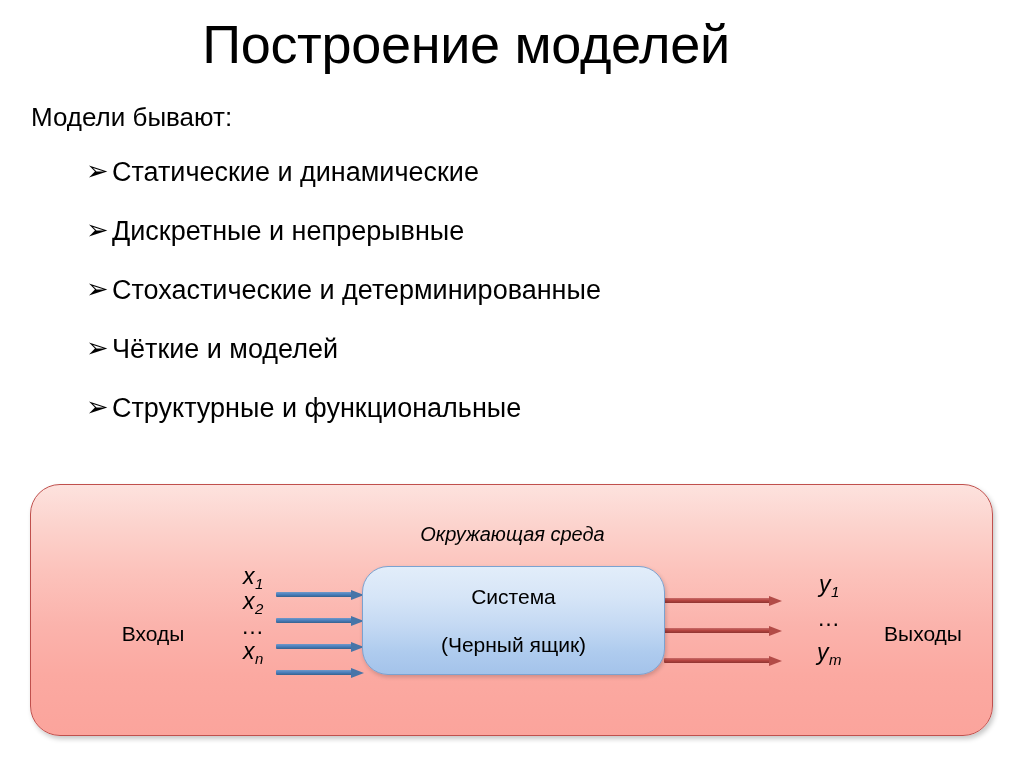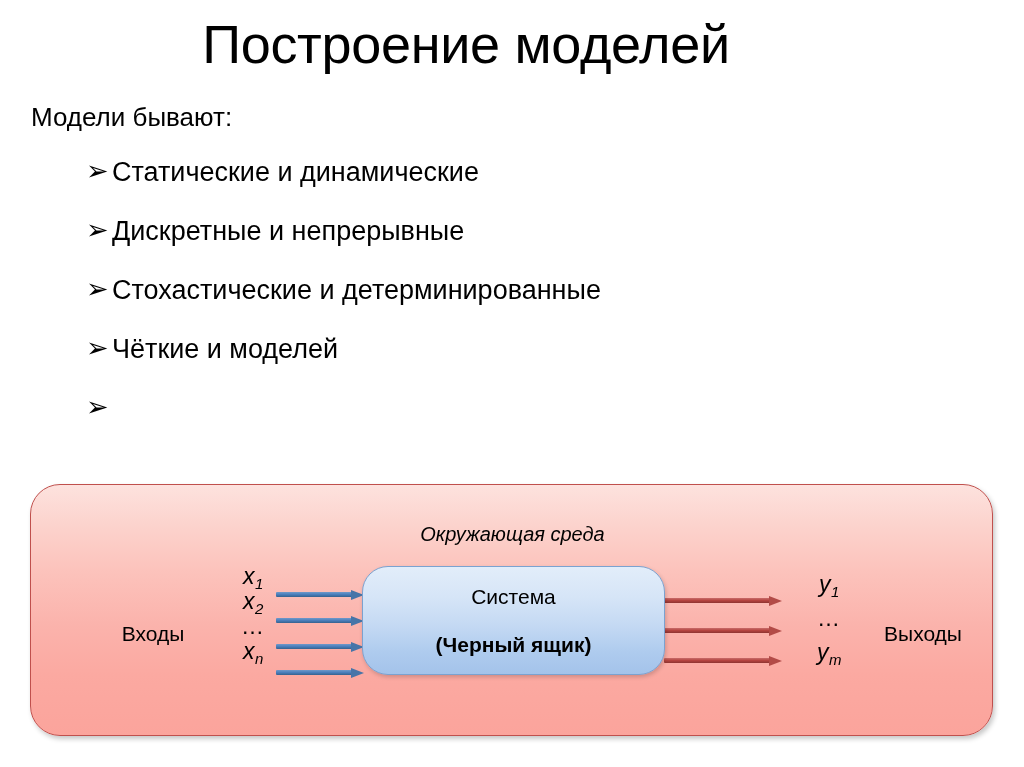--- a/index.html
+++ b/index.html
@@ -207,21 +207,20 @@
     line-height: 28px;
     color: #000000;
     white-space: nowrap;
   }
   .system-subtitle {
     font-size: 21px;
     line-height: 28px;
     color: #000000;
     white-space: nowrap;
     margin-top: 20px;
-    font-weight: bold;
   }
 </style>
 </head>
 <body>
 
 <div class="slide-title">Построение моделей</div>
 
 <div class="intro-line">Модели бывают:</div>
 
 <div class="bullet-list">
@@ -241,20 +240,21 @@
     <span class="bullet-text">Стохастические и детерминированные</span>
   </div>
 
   <div class="bullet-item">
     <span class="bullet-marker">➢</span>
     <span class="bullet-text">Чёткие и моделей</span>
   </div>
 
   <div class="bullet-item">
     <span class="bullet-marker">➢</span>
+    <span class="bullet-text">Структурные и функциональные</span>
   </div>
 
 </div>
 
 <div class="environment-box">
 
   <div class="environment-label">Окружающая среда</div>
 
   <div class="side-label inputs">Входы</div>
 

